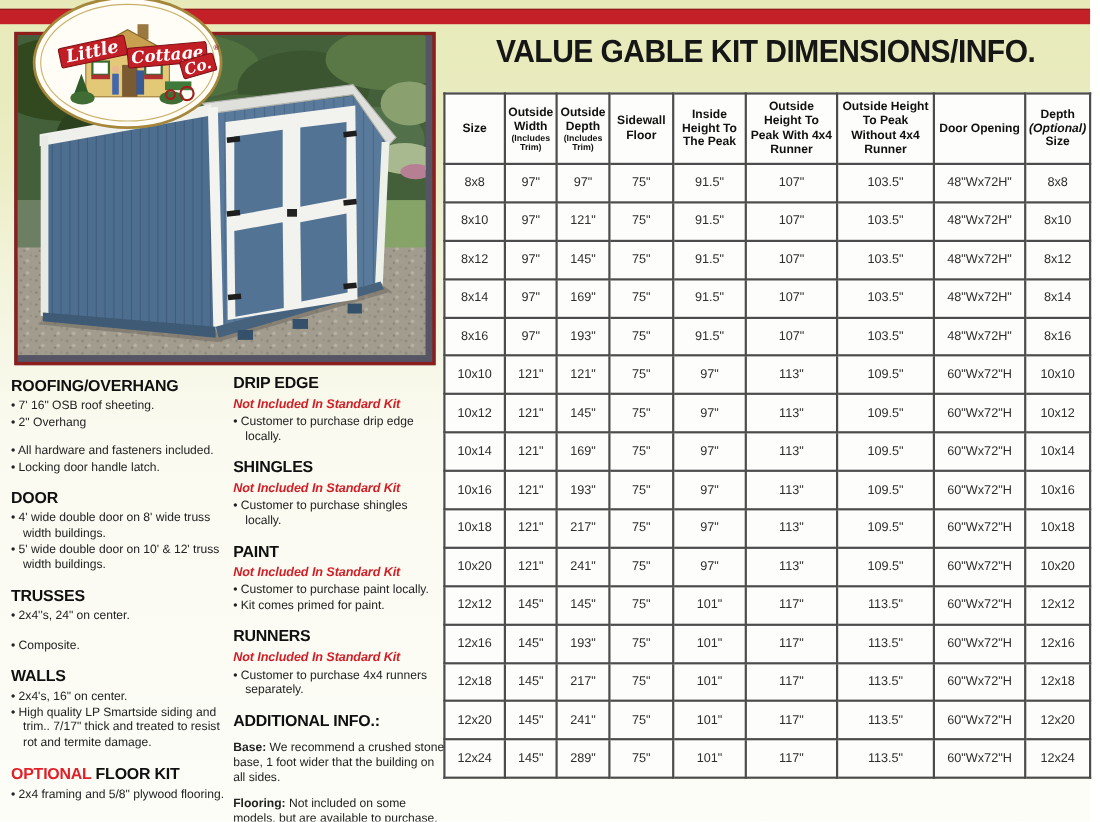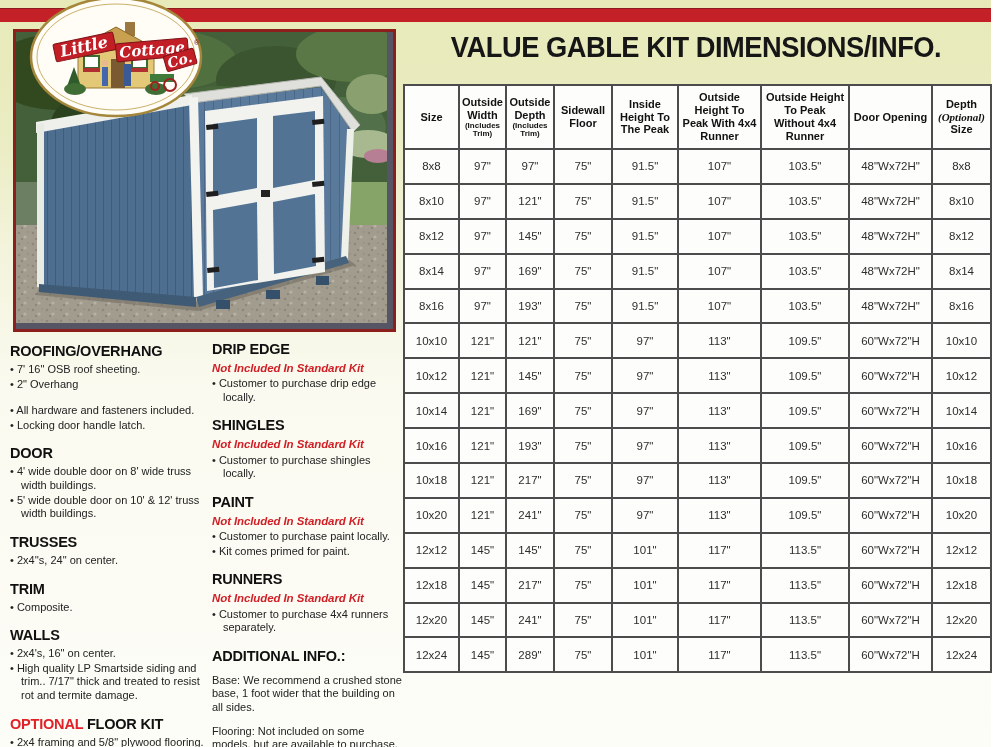--- a/index.html
+++ b/index.html
@@ -26,33 +26,33 @@
   }
 
   
   table.dims{position:absolute;left:403px;top:84px;width:588px;border-collapse:collapse;table-layout:fixed;background:#fdfdfb;}
   table.dims th,table.dims td{border:2px solid #4c4c4c;text-align:center;vertical-align:middle;padding:1px 2px;overflow:hidden;}
   table.dims th{font-size:11px;font-weight:bold;line-height:1.18;color:#111;}
   table.dims thead tr{height:64px;}
   table.dims tbody tr{height:34.9px;}
   table.dims td{font-size:11.5px;color:#2e2e2e;}
   .th-sub{font-size:8px;font-weight:bold;line-height:1.05;}
-  .th-opt{font-style:italic;font-weight:bold;font-size:11px;line-height:1.15;font-family:Liberation Serif, serif;}
+  .th-opt{font-style:italic;font-weight:bold;font-size:11px;line-height:1.15;}
 
   
   .info-col{position:absolute;font-size:11px;line-height:1.24;color:#222;}
   .col1{left:10px;top:331px;width:200px;}
   .col2{left:212px;top:329px;width:192px;}
   .section{margin:12px 0 13px 0;}
   .section-heading{font-size:14.5px;font-weight:bold;color:#101010;margin:0 0 2px 0;letter-spacing:-0.2px;}
   .red-word{color:#e02128;}
   .kit-note{color:#d11f26;font-weight:bold;font-style:italic;font-size:11.5px;margin:0 0 2px 0;letter-spacing:-0.1px;}
   .bullet{margin:1px 0;padding-left:11px;text-indent:-11px;}
   .para{margin:8px 0 10px 0;}
-  .para b{font-weight:normal;}
+  .para b{font-weight:bold;}
   .note-line{display:block;font-style:italic;}
 </style>
 </head>
 <body>
 
 <div class="page">
 
   <div class="top-stripe"></div>
   <div class="right-edge"></div>
 
@@ -347,50 +347,61 @@
           <td>145"</td>
           <td>145"</td>
           <td>75"</td>
           <td>101"</td>
           <td>117"</td>
           <td>113.5"</td>
           <td>60"Wx72"H</td>
           <td>12x12</td>
         </tr>
         <tr>
-          <td>12x18</td>
-          <td>145"</td>
-          <td>217"</td>
+          <td>12x16</td>
+          <td>145"</td>
+          <td>193"</td>
           <td>75"</td>
           <td>101"</td>
           <td>117"</td>
           <td>113.5"</td>
           <td>60"Wx72"H</td>
+          <td>12x16</td>
+        </tr>
+        <tr>
           <td>12x18</td>
-        </tr>
-        <tr>
-          <td>12x20</td>
-          <td>145"</td>
-          <td>241"</td>
+          <td>145"</td>
+          <td>217"</td>
           <td>75"</td>
           <td>101"</td>
           <td>117"</td>
           <td>113.5"</td>
           <td>60"Wx72"H</td>
+          <td>12x18</td>
+        </tr>
+        <tr>
           <td>12x20</td>
-        </tr>
-        <tr>
-          <td>12x24</td>
-          <td>145"</td>
-          <td>289"</td>
+          <td>145"</td>
+          <td>241"</td>
           <td>75"</td>
           <td>101"</td>
           <td>117"</td>
           <td>113.5"</td>
           <td>60"Wx72"H</td>
+          <td>12x20</td>
+        </tr>
+        <tr>
+          <td>12x24</td>
+          <td>145"</td>
+          <td>289"</td>
+          <td>75"</td>
+          <td>101"</td>
+          <td>117"</td>
+          <td>113.5"</td>
+          <td>60"Wx72"H</td>
           <td>12x24</td>
         </tr>
       </tbody>
   </table>
 
   <div class="info-col col1" id="col1">
       <div class="section">
         <div class="section-heading">ROOFING/OVERHANG</div>
         <div class="bullet">• 7' 16" OSB roof sheeting.</div>
         <div class="bullet">• 2" Overhang</div>
@@ -402,21 +413,20 @@
       <div class="section">
         <div class="section-heading">DOOR</div>
         <div class="bullet">• 4' wide double door on 8' wide truss width buildings.</div>
         <div class="bullet">• 5' wide double door on 10' &amp; 12' truss width buildings.</div>
       </div>
       <div class="section">
         <div class="section-heading">TRUSSES</div>
         <div class="bullet">• 2x4''s, 24" on center.</div>
       </div>
       <div class="section">
-        <div class="section-heading">TRIM</div>
         <div class="bullet">• Composite.</div>
       </div>
       <div class="section">
         <div class="section-heading">WALLS</div>
         <div class="bullet">• 2x4's, 16" on center.</div>
         <div class="bullet">• High quality LP Smartside siding and trim.. 7/17" thick and treated to resist rot and termite damage.</div>
       </div>
       <div class="section">
         <div class="section-heading"><span class="red-word">OPTIONAL</span> FLOOR KIT</div>
         <div class="bullet">• 2x4 framing and 5/8" plywood flooring.</div>

